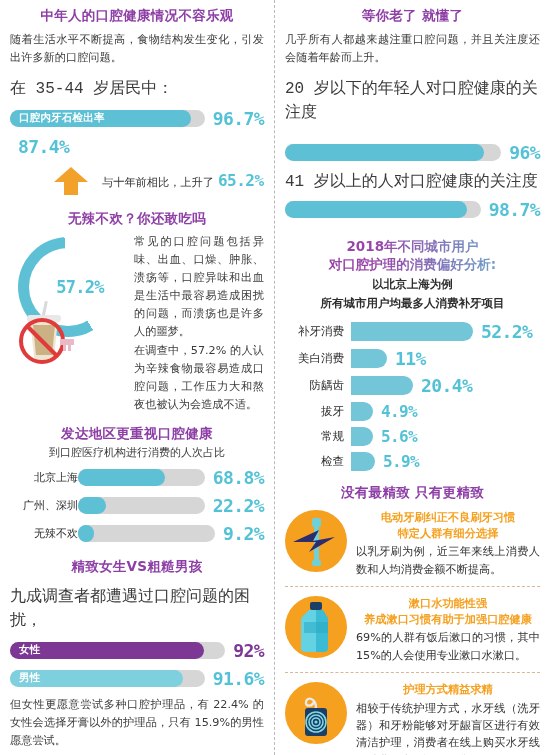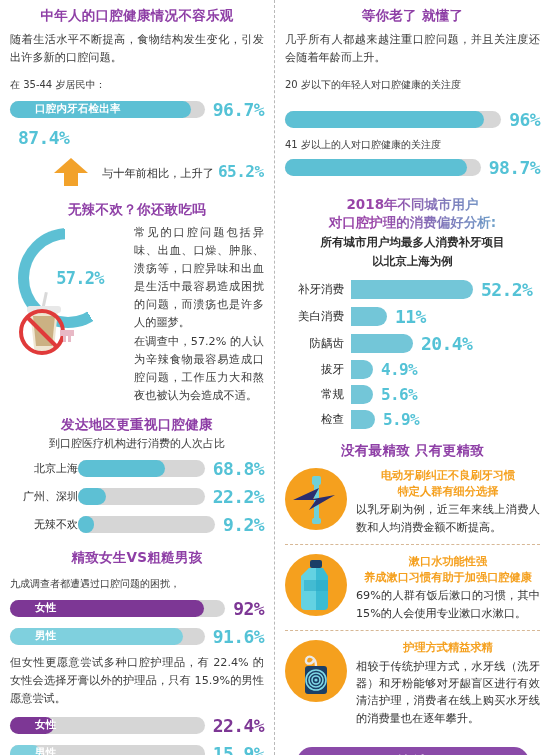--- a/index.html
+++ b/index.html
@@ -32,24 +32,25 @@
     line-height: 1.35;
   }
   .para {
     font-size: 11.2px;
     color: #3b3b3b;
     line-height: 1.62;
     text-align: justify;
     margin-top: 7px;
   }
   .caption {
-    font-size: 10px;
+    font-size: 16px;
     color: #3b3b3b;
     margin-top: 9px;
     line-height: 1.5;
+    font-family: Liberation Mono, monospace;
   }
   .sub-center {
     text-align: center;
     font-size: 11px;
     color: #3b3b3b;
     margin-top: 3px;
   }
 
   
   .barblock { margin-top: 7px; }
@@ -83,21 +84,20 @@
   .fill.teal-l  { background: #7fd0de; }
   .inlabel {
     position: absolute;
     left: 9px; top: 50%;
     transform: translateY(-50%);
     font-size: 10.5px;
     color: #fff;
     font-weight: bold;
     white-space: nowrap;
     letter-spacing: .2px;
-    margin-left: 16px;
   }
   .pct {
     font-size: 18px;
     font-weight: bold;
     font-family: "DejaVu Sans Mono", "Liberation Mono", monospace;
     color: #54c2d6;
     margin-left: 8px;
     white-space: nowrap;
     letter-spacing: -0.6px;
     flex: 0 0 auto;
@@ -451,22 +451,22 @@
         </div>
         <span class="pct">98.7%</span>
       </div>
     </div>
 
     <div class="spacer10"></div>
 
     <div>
       <div class="grad-title">2018年不同城市用户</div>
       <div class="grad-title">对口腔护理的消费偏好分析:</div>
+      <div class="grad-sub">以北京上海为例</div>
       <div class="grad-sub">所有城市用户均最多人消费补牙项目</div>
-      <div class="grad-sub">以北京上海为例</div>
 
       <div style="margin-top:9px">
         <div class="rbar">
           <span class="rlab">补牙消费</span>
           <span class="rfill" style="width: 122px;"></span>
           <span class="pct">52.2%</span>
         </div>
         <div class="rbar">
           <span class="rlab">美白消费</span>
           <span class="rfill" style="width: 36px;"></span>

